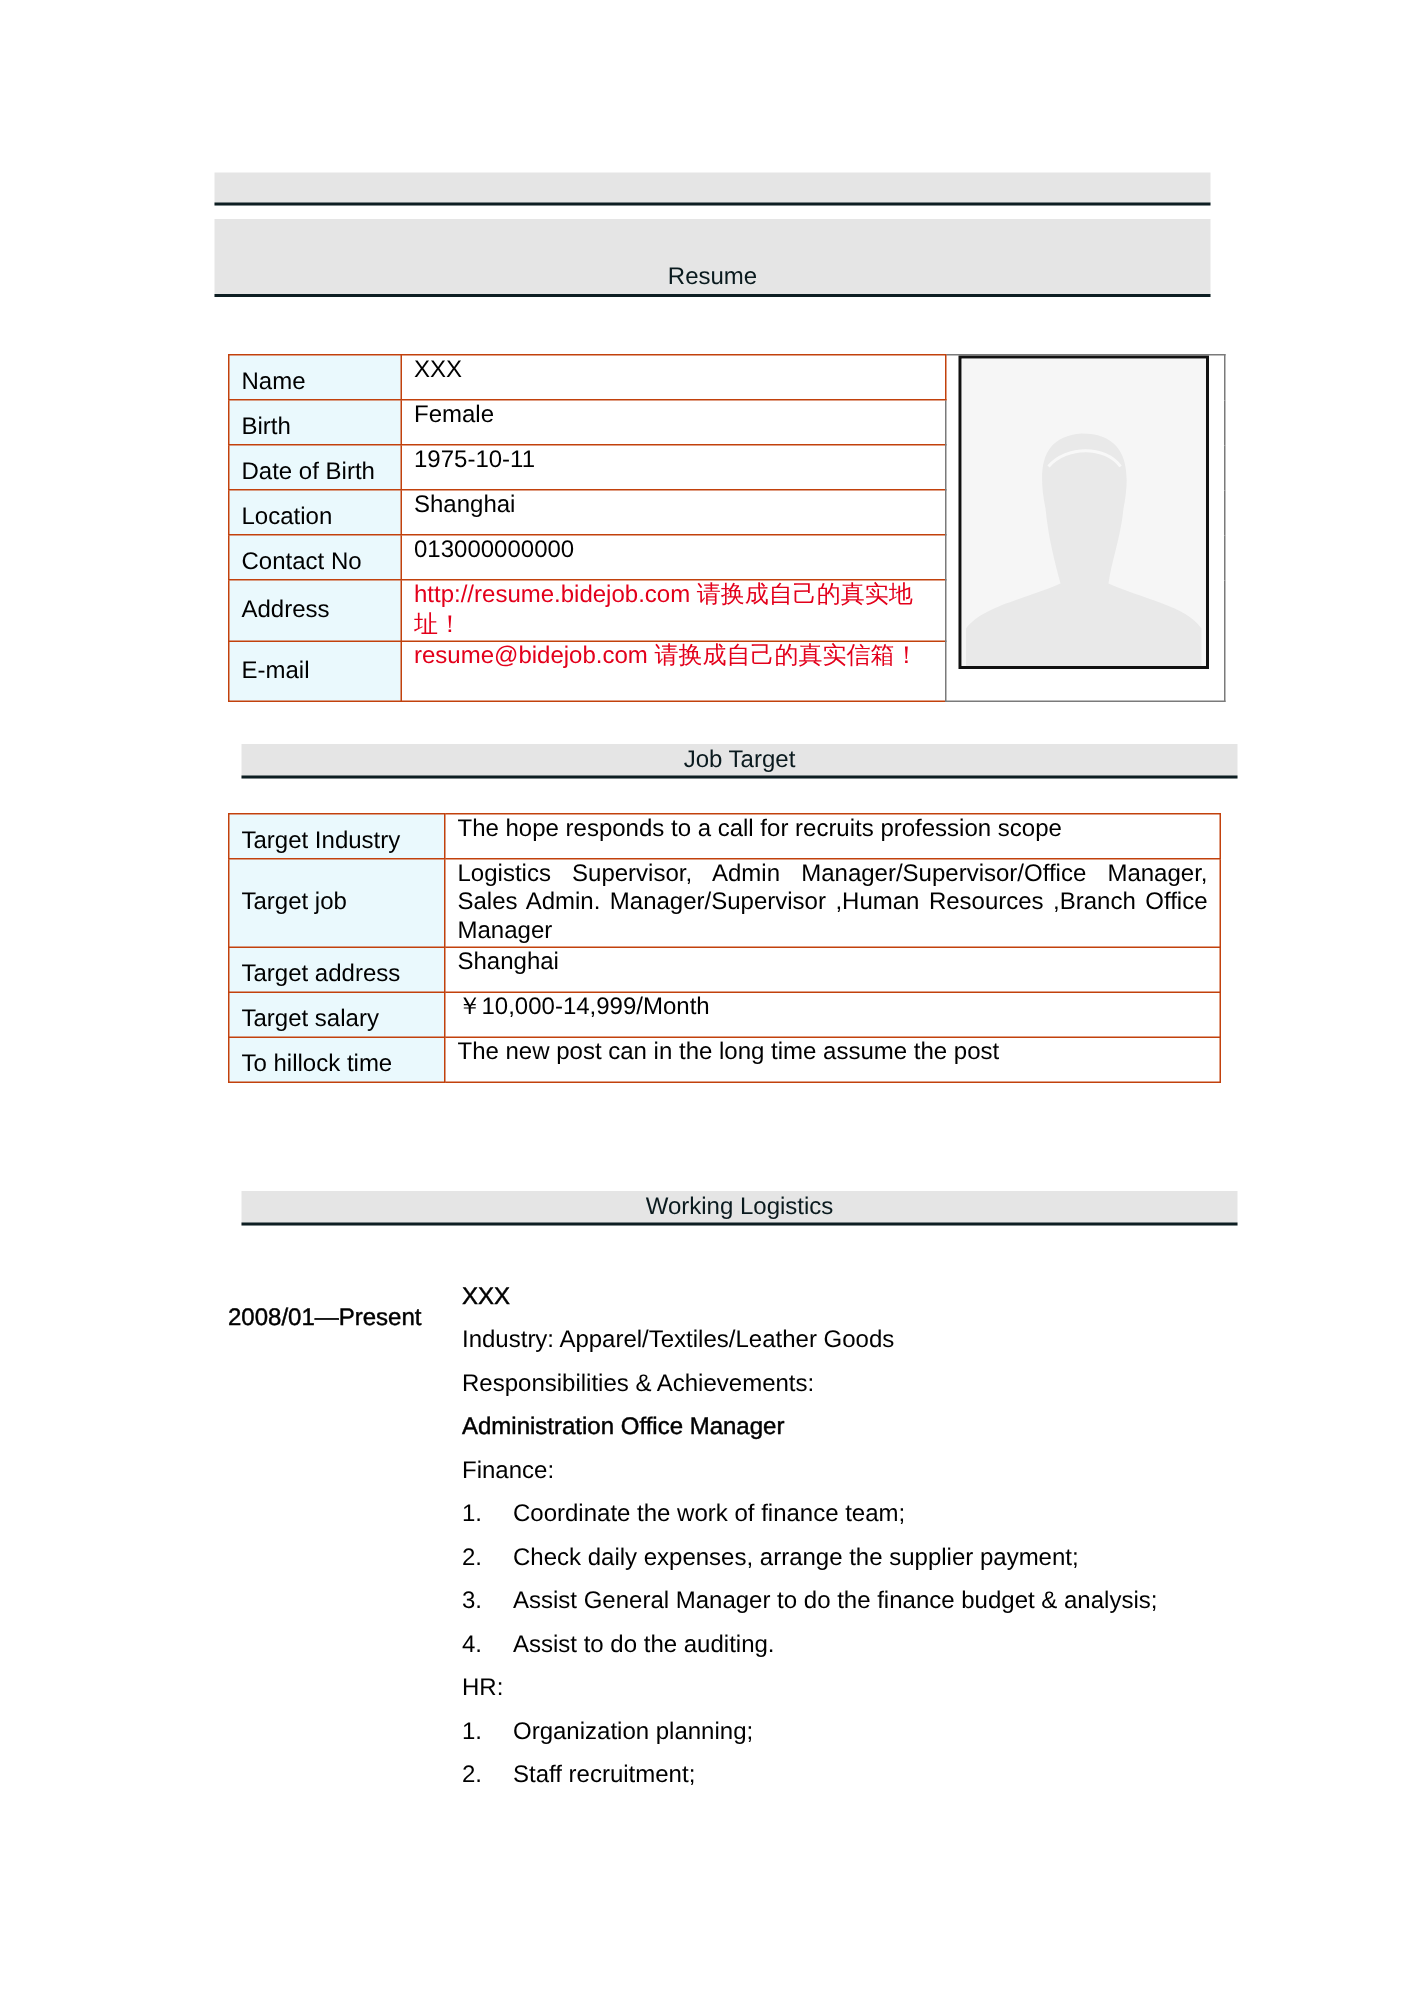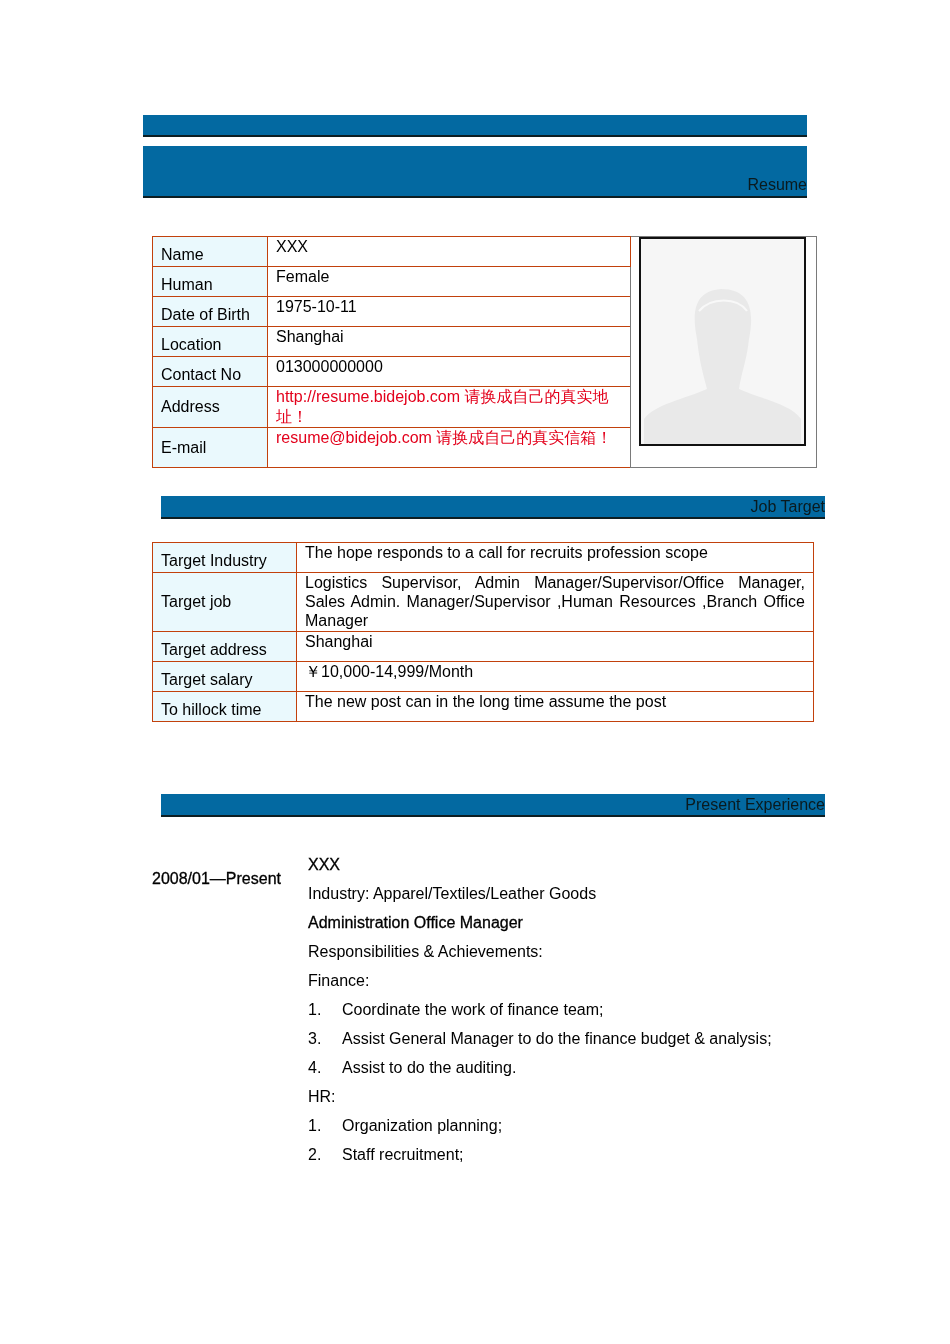--- a/index.html
+++ b/index.html
@@ -1,17 +1,17 @@
 <!DOCTYPE html>
 <html><head>
 <meta charset="utf-8">
 <style>
   html, body { margin:0; padding:0; background:#ffffff; }
   body { width:950px; height:1344px; position:relative; font-family:"Liberation Sans", sans-serif; color:#000; overflow:hidden; }
-  .bar { position:absolute; left:143px; width:664px; background:#0369a1; border-bottom:2px solid #0d1e22; box-sizing:border-box; text-align:right; font-size:16px; color:#0a1a1e; }
+  .bar { position:absolute; left:143px; width:664px; background:#e5e5e5; border-bottom:2px solid #0d1e22; box-sizing:border-box; text-align:center; font-size:16px; color:#0a1a1e; }
   .bar-top { top:115px; height:22px; }
   .bar-title { top:146px; height:52px; line-height:16px; padding-top:31px; }
   .bar-sec { height:23px; line-height:21px;margin-left:18px; }
   table { position:absolute; border-collapse:collapse; font-size:16px; }
   td { border:1px solid #c2410c; vertical-align:top; padding:0; }
   td.lbl { background:#eaf9fd; vertical-align:middle; padding-left:8px; }
   td.val { padding-left:8px; line-height:20px; }
   .red { color:#e3001b; }
   #personal { left:152px; top:236px; width:665px; }
   #personal td.lbl { width:106px; }
@@ -43,21 +43,21 @@
       <div class="photo">
         <svg width="163" height="205" viewBox="0 0 163 205">
           <rect x="0" y="0" width="163" height="205" fill="#f6f6f6"></rect>
           <path d="M56 100 C50 70 55 52 80 50 C108 50 114 70 108 100 C106 120 100 135 98 150 C120 160 150 165 160 180 L160 205 L3 205 L3 180 C14 165 44 160 66 150 C62 135 58 120 56 100 Z" fill="#e9e9e9"></path>
           <path d="M58 72 C70 58 96 58 106 72" stroke="#f8f8f8" stroke-width="2" fill="none"></path>
         </svg>
       </div>
     </td>
   </tr>
   <tr style="height:30px">
-    <td class="lbl" style="padding-top:6px">Human</td>
+    <td class="lbl" style="padding-top:6px">Birth</td>
     <td class="val">Female</td>
   </tr>
   <tr style="height:30px">
     <td class="lbl" style="padding-top:6px">Date of Birth</td>
     <td class="val">1975-10-11</td>
   </tr>
   <tr style="height:30px">
     <td class="lbl" style="padding-top:6px">Location</td>
     <td class="val">Shanghai</td>
   </tr>
@@ -96,30 +96,31 @@
     <td class="lbl" style="padding-top:6px">Target salary</td>
     <td class="val">￥10,000-14,999/Month</td>
   </tr>
   <tr style="height:30px">
     <td class="lbl" style="padding-top:6px">To hillock time</td>
     <td class="val">The new post can in the long time assume the post</td>
   </tr>
 </tbody>
   </table>
 
-<div class="bar bar-sec" style="top:794px">Present Experience</div>
+<div class="bar bar-sec" style="top:794px">Working Logistics</div>
 
 <div class="exp">
   <div class="date bold-ish">2008/01—Present</div>
   <div class="lines">
     <div class="line bold-ish">XXX</div>
     <div class="line">Industry: Apparel/Textiles/Leather Goods</div>
+    <div class="line">Responsibilities &amp; Achievements:</div>
     <div class="line bold-ish">Administration Office Manager</div>
-    <div class="line">Responsibilities &amp; Achievements:</div>
     <div class="line">Finance:</div>
     <div class="line"><span class="num">1.</span><span>Coordinate the work of finance team;</span></div>
+    <div class="line"><span class="num">2.</span><span>Check daily expenses, arrange the supplier payment;</span></div>
     <div class="line"><span class="num">3.</span><span>Assist General Manager to do the finance budget &amp; analysis;</span></div>
     <div class="line"><span class="num">4.</span><span>Assist to do the auditing.</span></div>
     <div class="line">HR:</div>
     <div class="line"><span class="num">1.</span><span>Organization planning;</span></div>
     <div class="line"><span class="num">2.</span><span>Staff recruitment;</span></div>
   </div>
 </div>
 
 </body></html>

